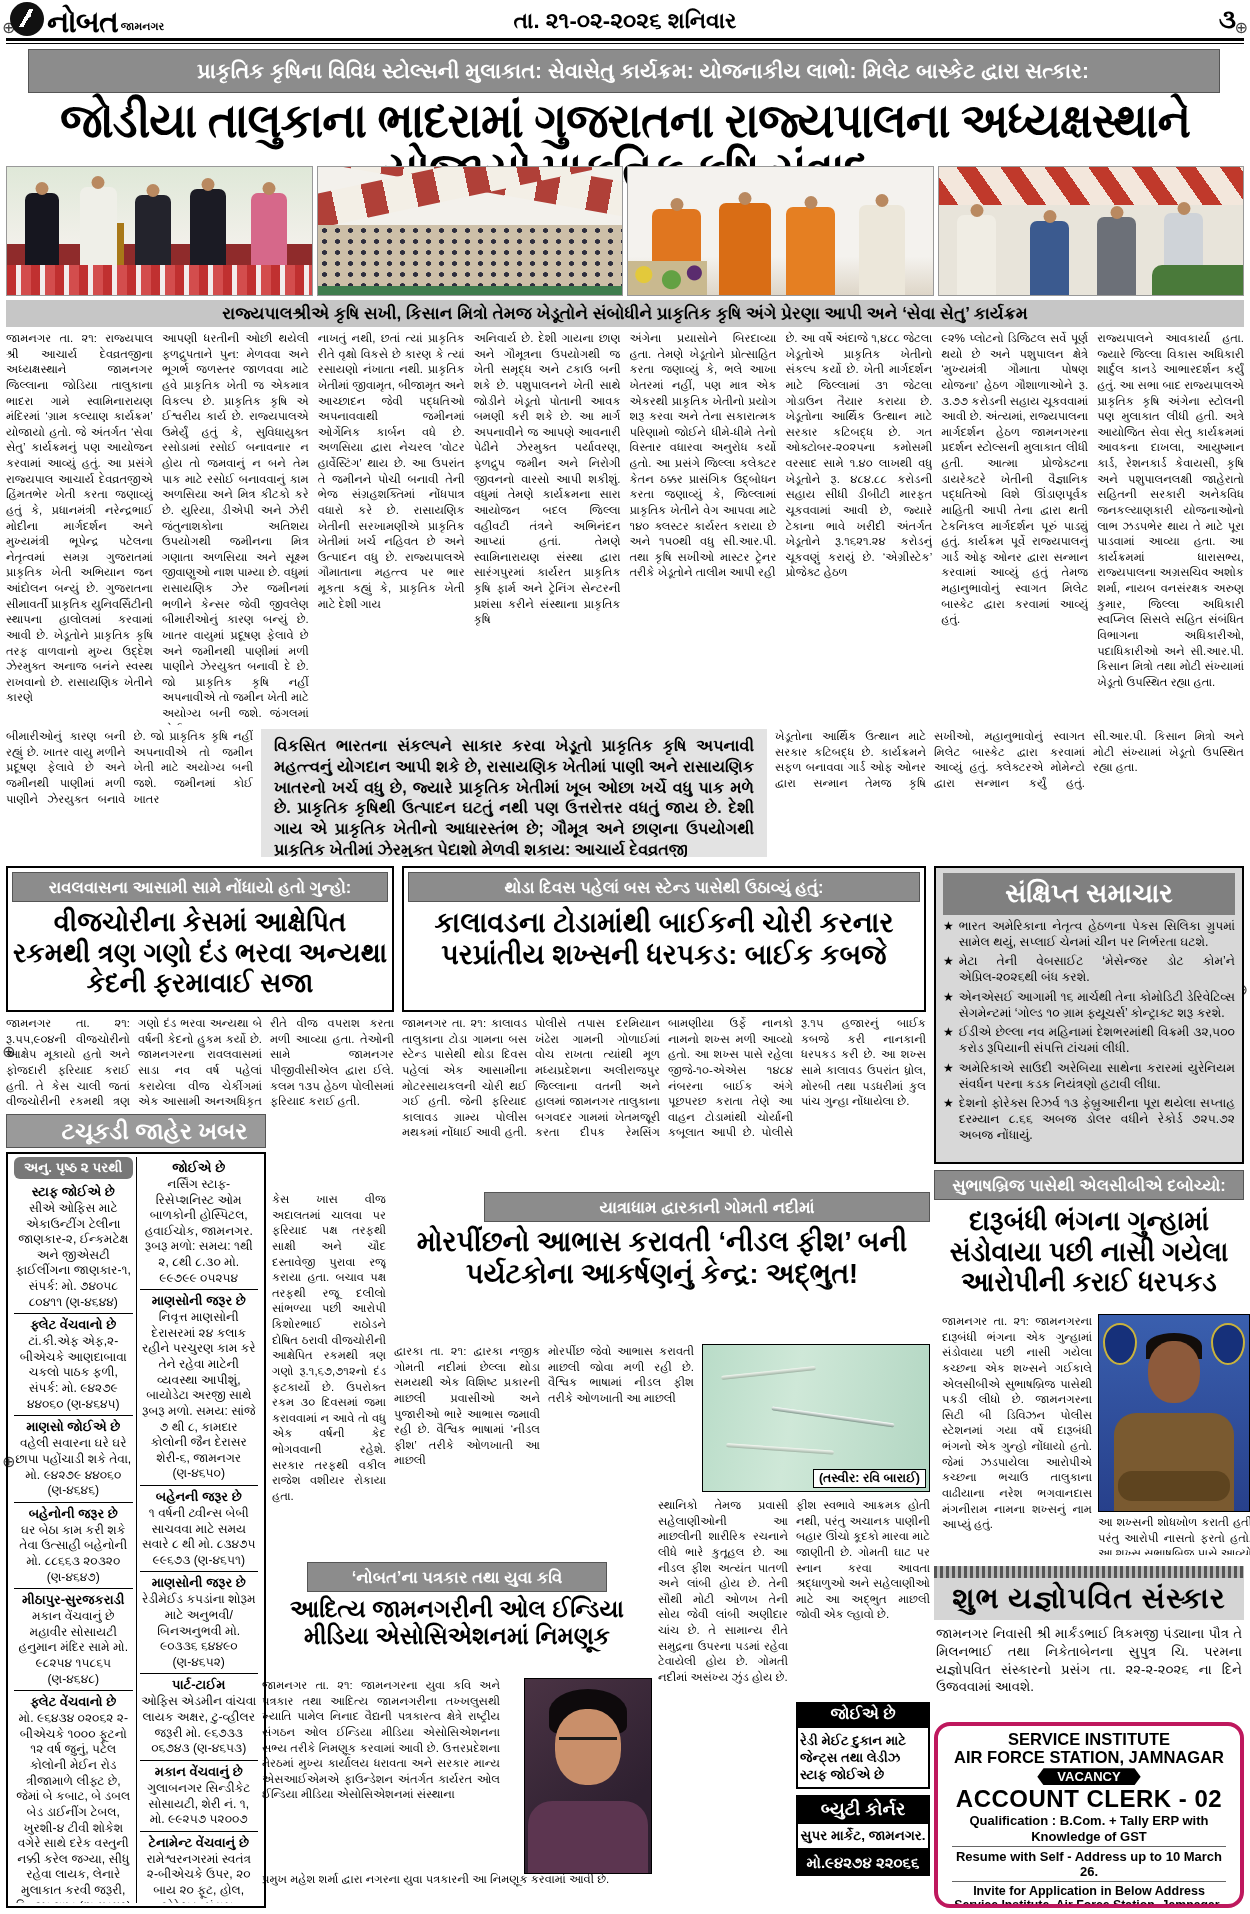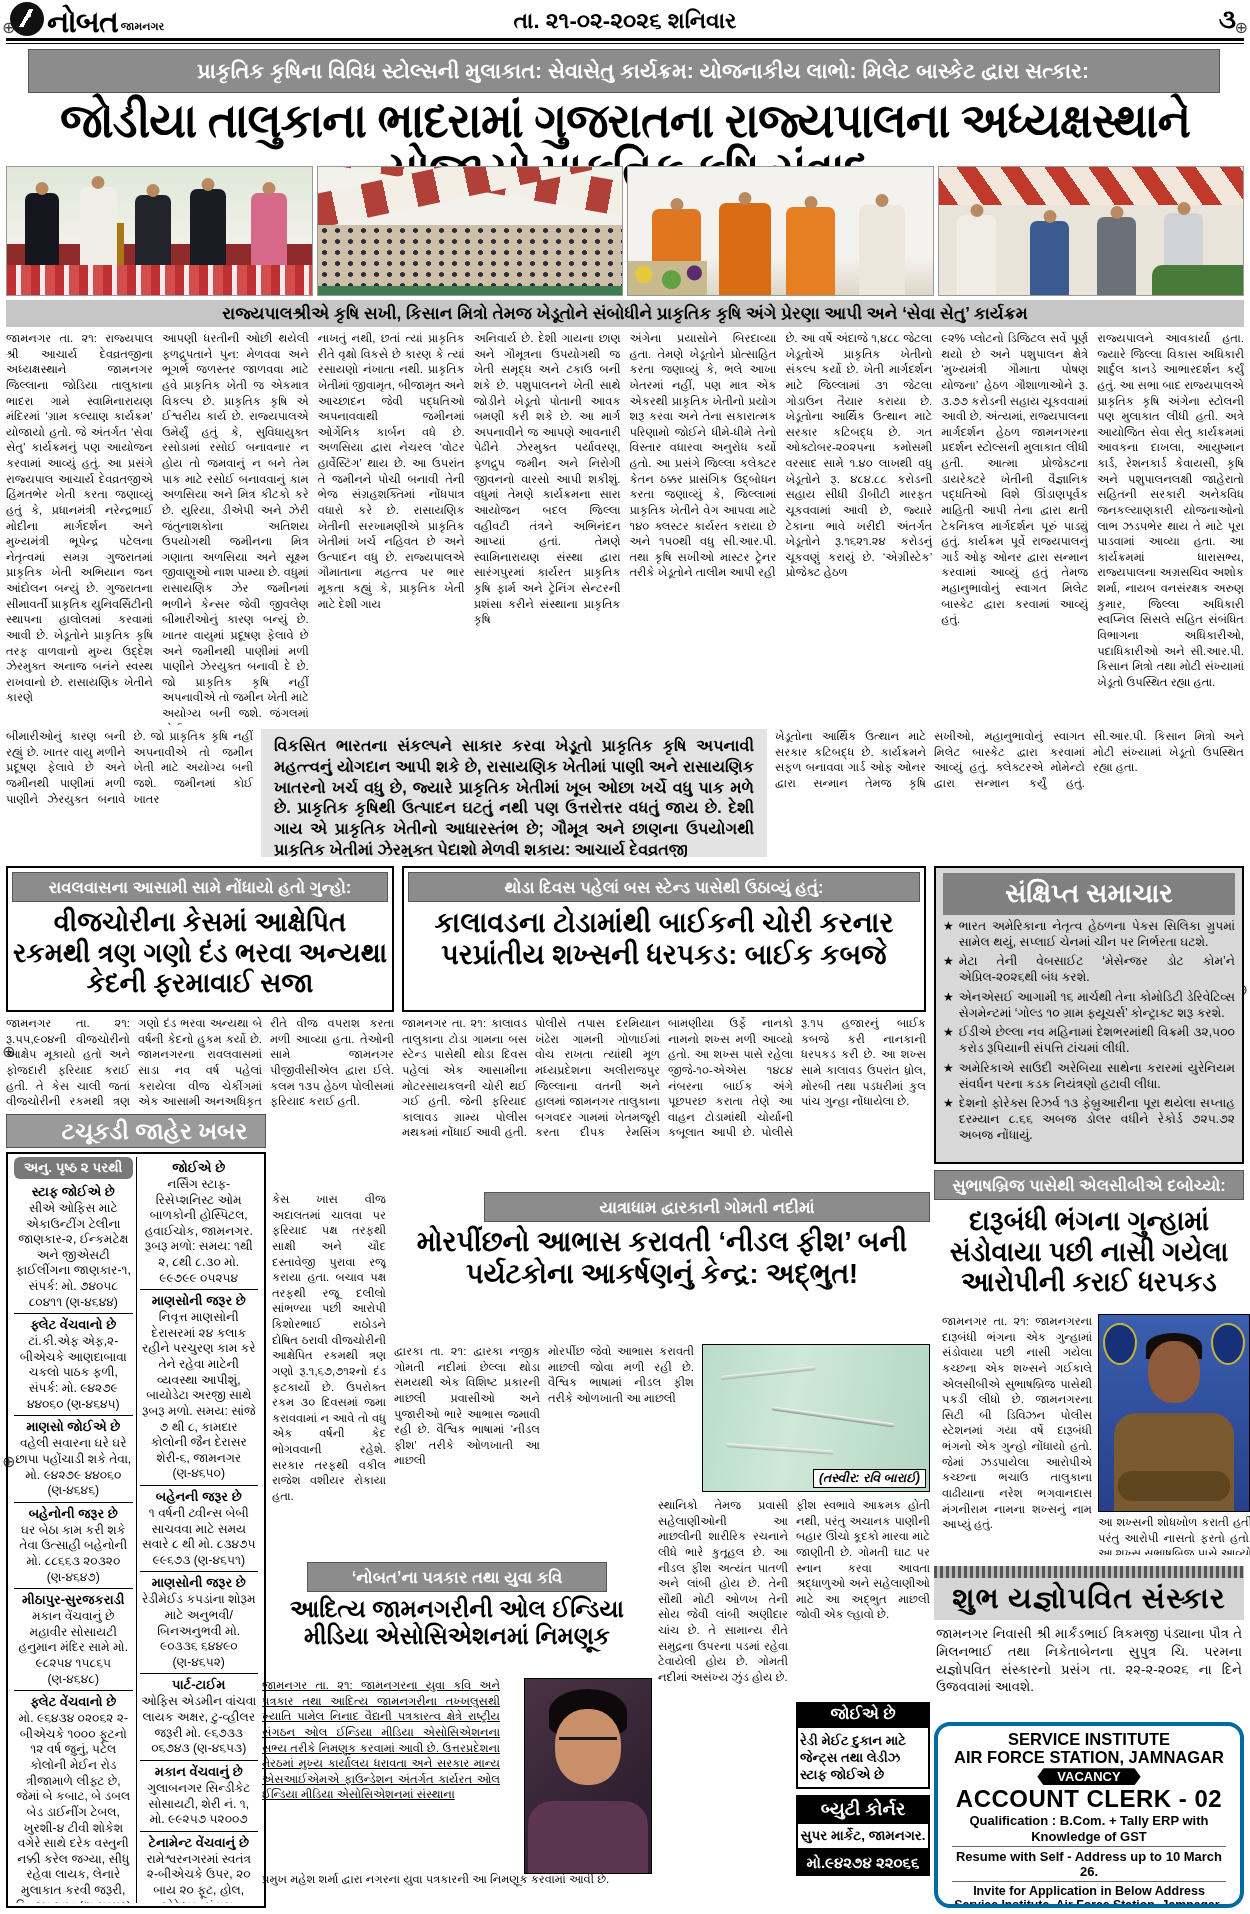--- a/index.html
+++ b/index.html
@@ -119,21 +119,21 @@
   .powercont{left:272px;top:1192px;width:114px;height:364px;}
   .fish-kicker{left:484px;top:1192px;width:446px;}
   .fish-head{left:394px;top:1226px;width:536px;font-size:27px;}
   .fishphoto{left:702px;top:1344px;width:228px;height:148px;border:1px solid #000;position:absolute;
              background:linear-gradient(100deg,#b9dcc8 0%,#cfe8d8 40%,#b2d6c2 100%);overflow:hidden;}
   .needle{position:absolute;background:linear-gradient(#f5f8f2,#9fb3a4);height:4px;border-radius:2px;}
   .n1{left:8%;top:18%;width:42%;transform:rotate(-6deg);}
   .n2{left:30%;top:48%;width:55%;transform:rotate(8deg);background:linear-gradient(#fff,#7e958a);}
   .n3{left:10%;top:70%;width:48%;transform:rotate(4deg);}
   .fish-credit{position:absolute;right:3px;bottom:3px;background:#fff;border:1px solid #000;
-               font-size:12.5px;font-weight:bold;padding:1px 5px;font-style:italic;}
+               font-size:12.5px;font-weight:bold;padding:1px 5px;}
   .fishA{left:394px;top:1344px;width:146px;height:210px;}
   .fishB{left:548px;top:1344px;width:146px;height:210px;}
   .fishC{left:658px;top:1498px;width:130px;height:408px;}
   .fishD{left:796px;top:1498px;width:134px;height:198px;}
 
   .liq-kicker{left:934px;top:1170px;width:310px;}
   .liq-head{left:934px;top:1206px;width:310px;font-size:26px;}
   .liq-bodyrow{left:942px;top:1314px;width:310px;height:246px;display:flex;gap:6px;}
   .liq-left{width:150px;overflow:hidden;}
   .liq-right{flex:1;}
@@ -142,38 +142,38 @@
   .badge{position:absolute;top:8px;width:34px;height:42px;background:#16307a;border:2px solid #c9b23c;border-radius:50% 50% 50% 50%/45% 45% 55% 55%;}
   .badge.b1{left:4px;} .badge.b2{right:4px;}
   .mug-head{position:absolute;left:50%;top:26px;transform:translateX(-50%);width:52px;height:62px;border-radius:46%;background:#8d5a3b;}
   .mug-hair{position:absolute;left:50%;top:18px;transform:translateX(-50%);width:56px;height:26px;border-radius:50% 50% 0 0;background:#120d0a;}
   .mug-shirt{position:absolute;left:50%;bottom:0;transform:translateX(-50%);width:120px;height:98px;border-radius:22px 22px 0 0;background:#7a5a30;}
   .mug-arms{position:absolute;left:50%;bottom:10px;transform:translateX(-50%);width:112px;height:30px;border-radius:14px;background:#5e441f;}
 
   .adit-kicker{left:262px;top:1562px;width:390px;padding:0 0;}
   .adit-kicker .kicker{margin:0 auto;width:300px;}
   .adit-head{left:262px;top:1596px;width:390px;font-size:23px;}
-  .adit-bodyrow{left:262px;top:1678px;width:390px;height:230px;display:flex;gap:24px;text-decoration:underline;}
+  .adit-bodyrow{left:262px;top:1678px;width:390px;height:230px;display:flex;gap:24px;}
   .adit-left{flex:1;overflow:hidden;}
   .portrait{width:128px;height:196px;border:1px solid #000;position:relative;overflow:hidden;
             background:linear-gradient(140deg,#4a3344,#2e2030 70%);flex:0 0 auto;}
   .po-hair{position:absolute;left:50%;top:10px;transform:translateX(-50%);width:78px;height:46px;border-radius:50% 50% 20% 20%;background:#0e0a0c;}
   .po-face{position:absolute;left:50%;top:30px;transform:translateX(-50%);width:66px;height:76px;border-radius:46%;background:#c98f6a;}
   .po-glass{position:absolute;left:50%;top:58px;transform:translateX(-50%);width:58px;height:12px;
             border-top:3px solid #1a1a1a;}
   .po-shirt{position:absolute;left:50%;bottom:0;transform:translateX(-50%);width:120px;height:72px;border-radius:24px 24px 0 0;background:#5c3550;}
   .adit-tail{left:262px;top:1872px;width:390px;height:36px;}
 
   .yagno{left:934px;top:1566px;width:310px;height:150px;overflow:hidden;}
   .yag-border{height:12px;background:repeating-linear-gradient(90deg,#555 0 3px,#bbb 3px 6px);}
   .yag-title{background:#d5d5d5;font-family:"Liberation Serif","DejaVu Serif",serif;
              font-size:29px;font-weight:bold;text-align:center;padding:4px 0;letter-spacing:1px;}
   .yag-body{font-size:13.3px;line-height:1.34;text-align:justify;padding:5px 2px;}
 
-  .afs{left:934px;top:1722px;width:310px;height:186px;border:4px solid #0369a1;border-radius:16px;
+  .afs{left:934px;top:1722px;width:310px;height:186px;border:4px solid #be185d;border-radius:16px;
        padding:4px 8px;text-align:center;overflow:hidden;}
   .afs .l1{font-size:16.5px;font-weight:bold;line-height:1.1;}
   .afs .vac{display:inline-block;background:#000;color:#fff;font-size:13px;font-weight:bold;
             padding:1px 20px;margin:2px 0;clip-path:polygon(6% 0,94% 0,100% 50%,94% 100%,6% 100%,0 50%);}
   .afs .post{font-size:24px;font-weight:bold;letter-spacing:.5px;line-height:1;}
   .afs .qual{font-size:13px;font-weight:bold;line-height:1.2;margin:2px 0;}
   .afs hr{border:none;border-top:1px solid #666;margin:2px 6px;}
   .afs .resume{font-size:13px;font-weight:bold;}
   .afs .invite{font-size:12.5px;font-weight:bold;}
   .afs .addr{font-size:12.3px;font-weight:bold;}

